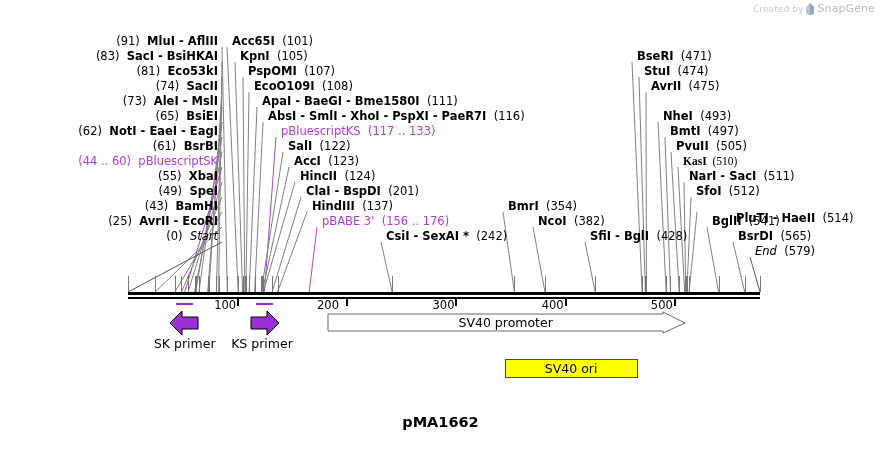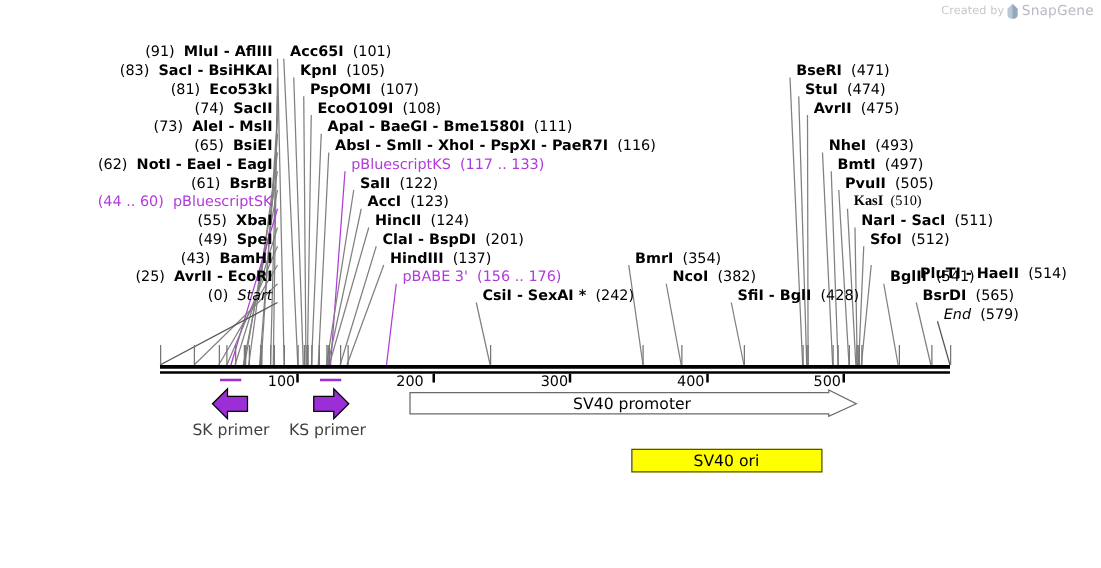--- a/index.html
+++ b/index.html
@@ -42,21 +42,21 @@
     transform:translateX(-100%);
   }
 
   
   .featbar{position:absolute;background:#b13bd8;height:2px;}
   .featlabel{
     position:absolute;font-size:12.5px;color:#000;white-space:nowrap;
     text-align:center;
   }
   .primerlabel{
-    position:absolute;font-size:12.5px;color:#404040;white-space:nowrap;
+    position:absolute;font-size:12.5px;color:#000000;white-space:nowrap;
     transform:translateX(-50%);
   }
   .oribox{
     position:absolute;background:#ffff00;border:1px solid #4a4a4a;
     box-sizing:border-box;display:flex;align-items:center;
     justify-content:center;font-size:12.5px;color:#000;
   }
 
   
   #title{
@@ -241,16 +241,17 @@
       <div class="primerlabel" style="left: 184.76px; top: 336px;">SK primer</div>
       <div class="featbar" style="left: 255.71px; top: 303px; width: 17.4646px; background: rgb(155, 46, 214);"></div>
       <svg width="34" height="30" style="position: absolute; left: 247.442px; top: 308px;">
         <path d="M32 15 L20 3 L20 9 L4 9 L4 21 L20 21 L20 27 Z" fill="#9b2ed6" stroke="#000" stroke-width="1"></path>
       </svg>
       <div class="primerlabel" style="left: 262px; top: 336px;">KS primer</div>
       <svg width="360.02417962003454" height="24" style="position: absolute; left: 326.66px; top: 311px;">
         <path d="M1 3 L336.02417962003454 3 L336.02417962003454 1 L358.02417962003454 12 L336.02417962003454 22 L336.02417962003454 20 L1 20 Z" fill="#ffffff" stroke="#6b6b6b" stroke-width="1"></path>
       </svg>
       <div class="featlabel" style="left: 326.66px; width: 358.024px; top: 315px;">SV40 promoter</div>
-      <div class="oribox" style="left: 504.58px; top: 359px; width: 153px; height: 19px; background: rgb(255, 255, 0);">SV40 ori</div>
+      <div class="oribox" style="left: 504.58px; top: 359px; width: 133px; height: 19px; background: rgb(255, 255, 0);">SV40 ori</div>
     </div>
 
+  <div id="title" style="top:414px">pMA1662</div>
 </div>
 
 </body></html>

